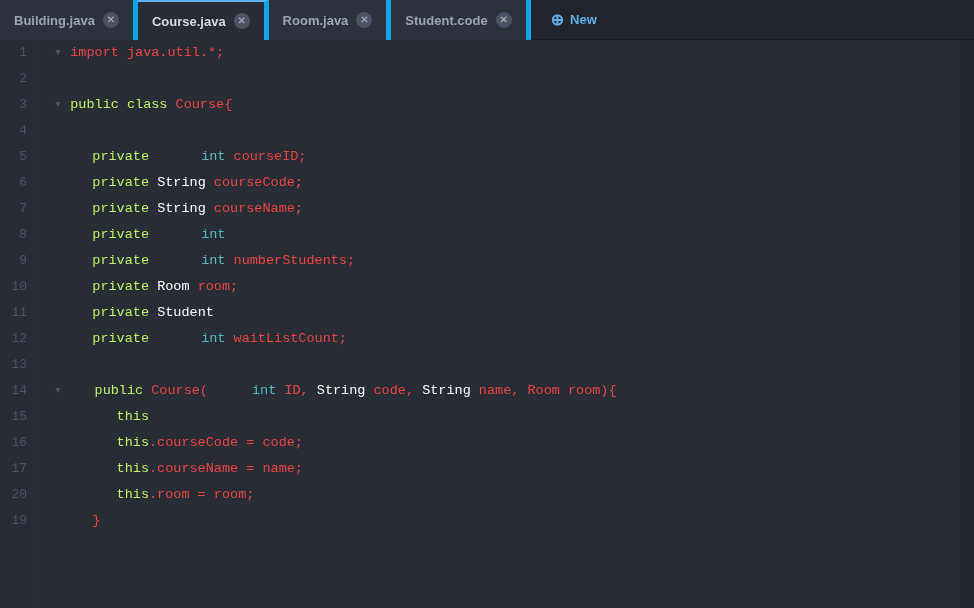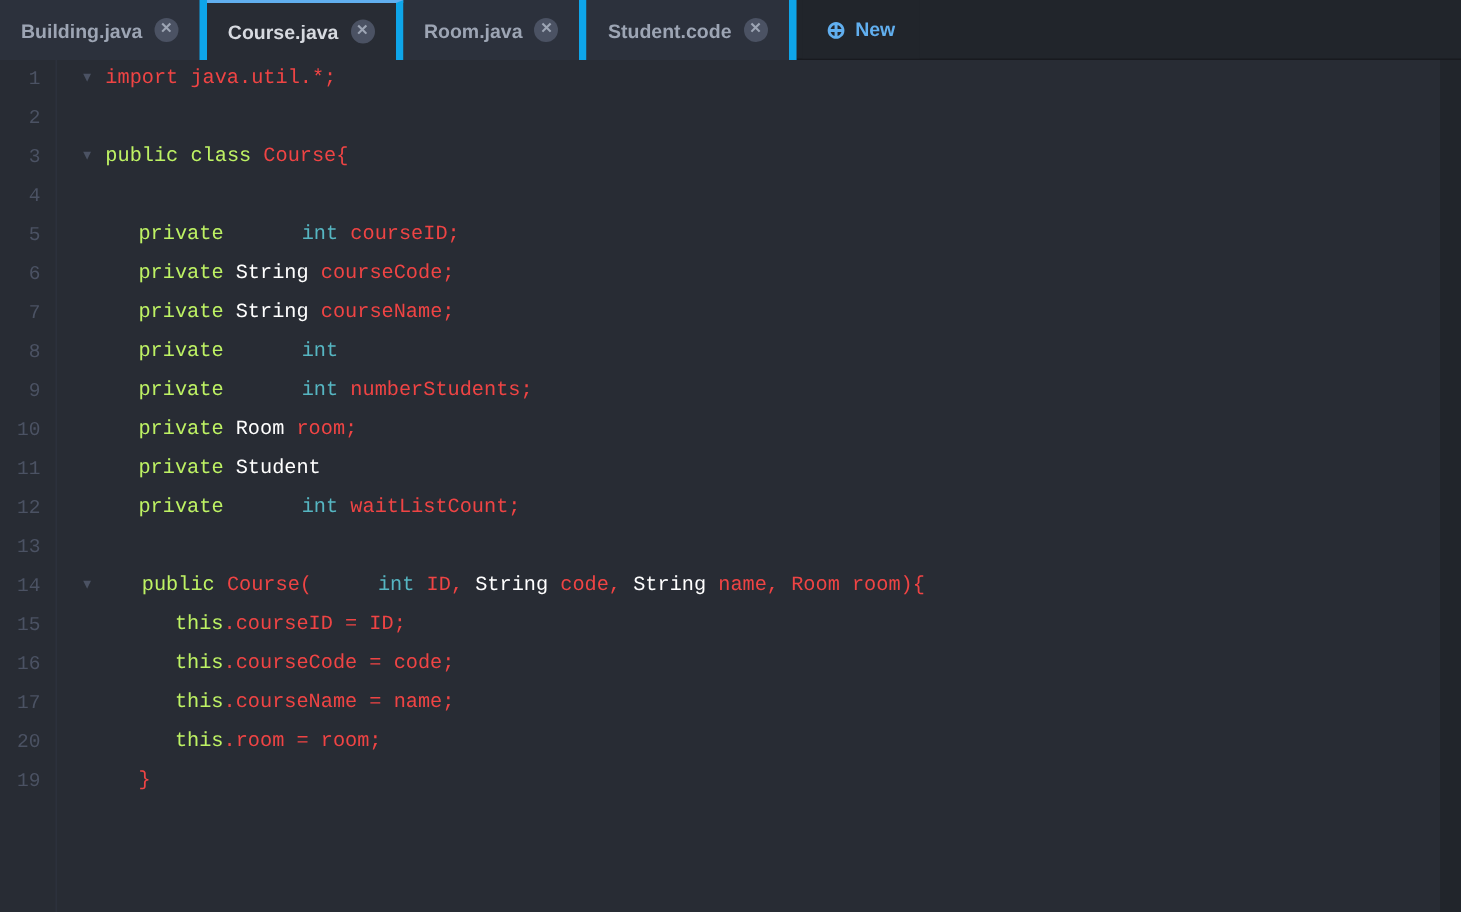--- a/index.html
+++ b/index.html
@@ -245,21 +245,21 @@
 
     <div class="code-line">
       <span style="width:14px;display:inline-block"></span>
     </div>
 
     <div class="code-line">
       <span class="has-arrow">▾ </span><span class="plain">   </span><span class="kw-pink">public</span><span class="plain"> Course(</span><span class="kw-cyan">int</span><span class="plain"> ID, </span><span class="kw-blue">String</span><span class="plain"> code, </span><span class="kw-blue">String</span><span class="plain"> name, </span><span class="plain">Room room){</span>
     </div>
 
     <div class="code-line">
-      <span style="width:14px;display:inline-block"></span><span class="plain">      </span><span class="kw-pink">this</span><span class="plain">.courseID = ID;</span>
+      <span style="width:14px;display:inline-block"></span><span class="plain">      </span><span class="kw-pink">this</span>
     </div>
 
     <div class="code-line">
       <span style="width:14px;display:inline-block"></span><span class="plain">      </span><span class="kw-pink">this</span><span class="plain">.courseCode = code;</span>
     </div>
 
     <div class="code-line">
       <span style="width:14px;display:inline-block"></span><span class="plain">      </span><span class="kw-pink">this</span><span class="plain">.courseName = name;</span>
     </div>
 

